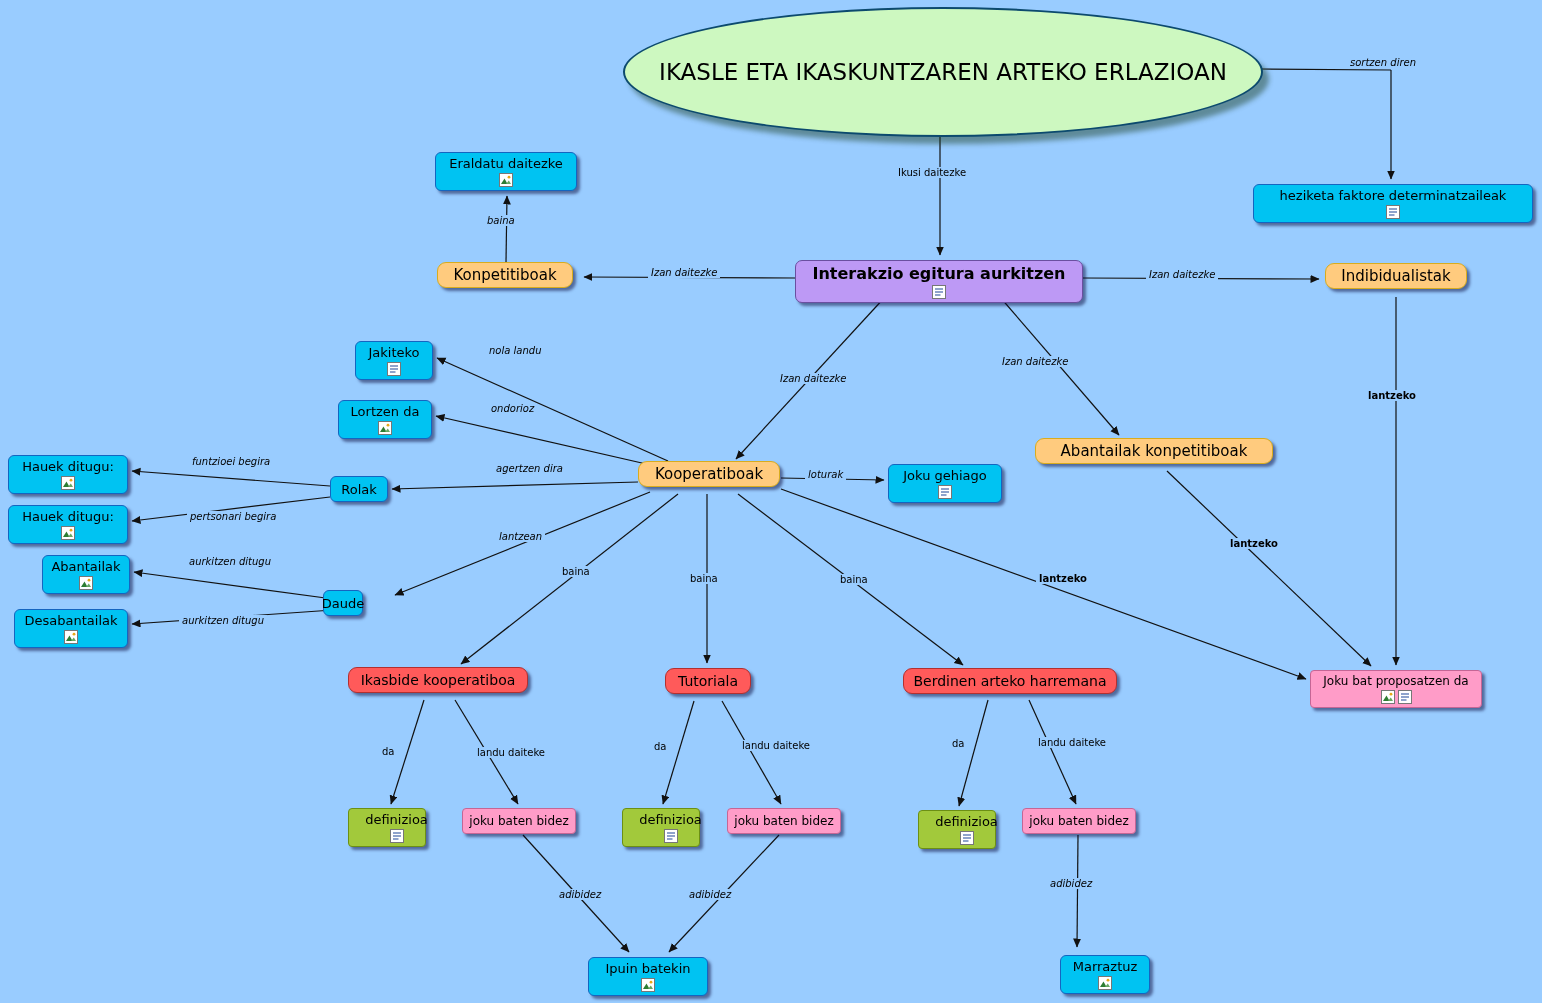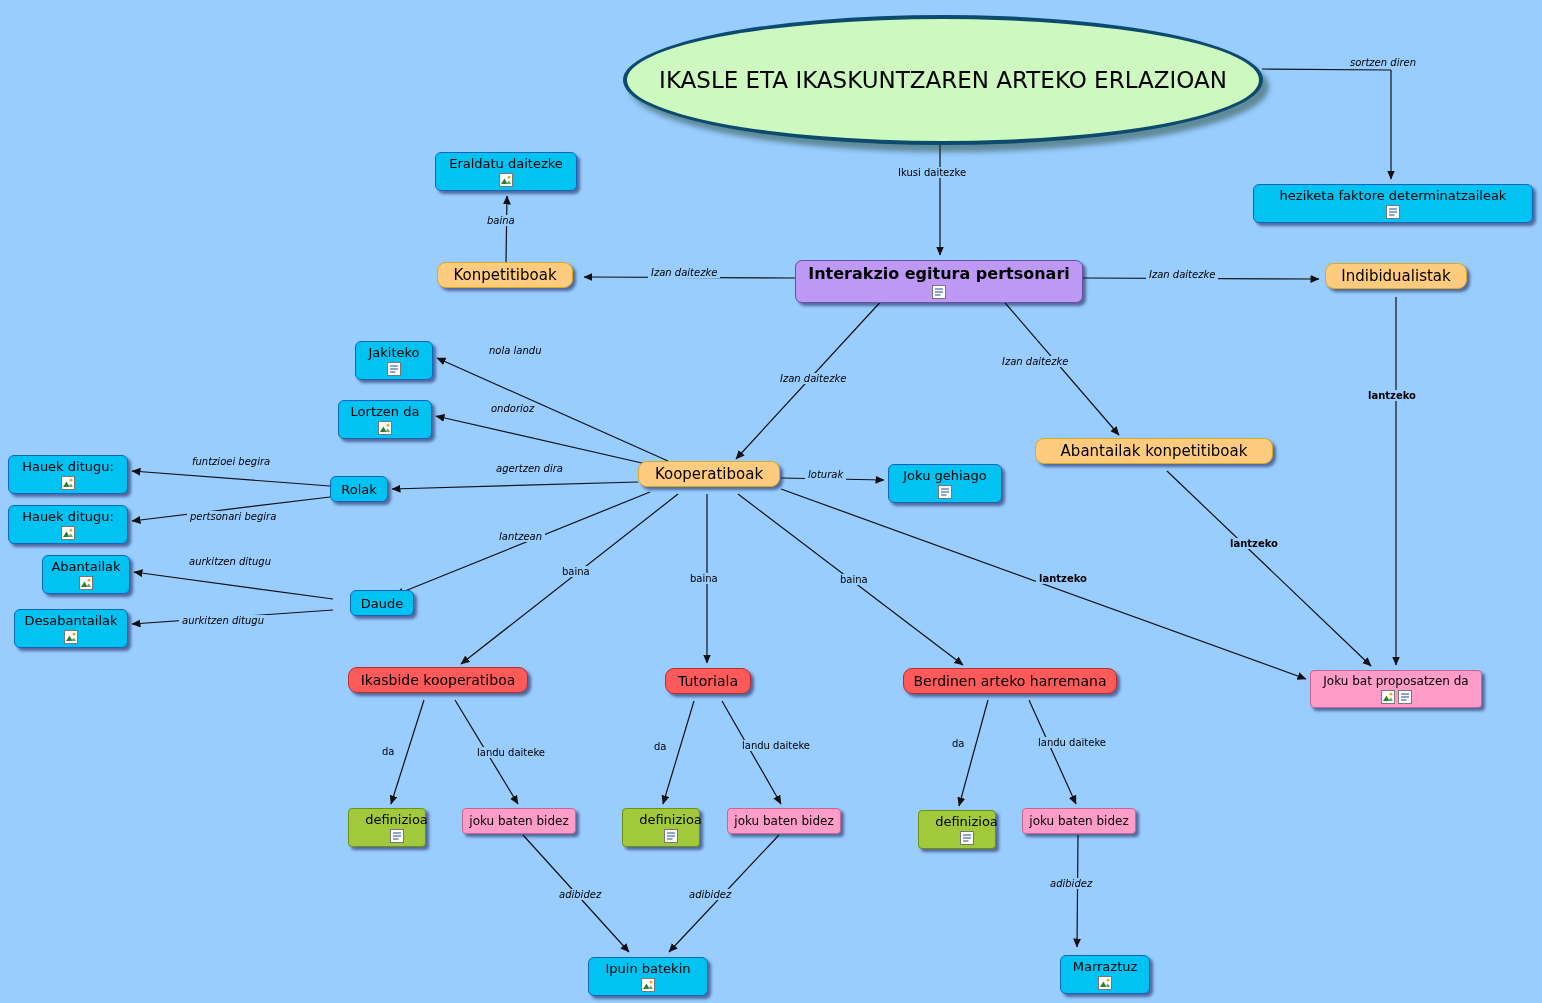--- a/index.html
+++ b/index.html
@@ -7,23 +7,23 @@
     width:1542px;height:1003px;
     background:#99CCFF;
     font-family:"DejaVu Sans","Liberation Sans",sans-serif;
     overflow:hidden;position:relative;
   }
   #canvas{position:absolute;inset:0;width:1542px;height:1003px;}
   #edges{position:absolute;left:0;top:0;z-index:1;pointer-events:none;}
   #edges line{stroke:#111;stroke-width:1.2;}
 
   .ellipse{
-    position:absolute;left:623px;top:15px;width:640px;height:130px;
+    position:absolute;left:623px;top:7px;width:640px;height:130px;
     background:#CDF8C0;
-    border:4px solid #0c4a6e;border-radius:50%;
+    border:2px solid #0c4a6e;border-radius:50%;
     box-shadow:6px 7px 5px rgba(25,60,30,.45);
     display:flex;align-items:center;justify-content:center;
     z-index:3;box-sizing:border-box;
   }
   .ellipse .t{font-size:23px;color:#000;white-space:nowrap;}
 
   .node{
     position:absolute;z-index:3;box-sizing:border-box;
     padding:3px 5px;text-align:center;
     display:flex;flex-direction:column;align-items:center;justify-content:center;
@@ -117,21 +117,21 @@
               <line x1="3" y1="4" x2="11" y2="4" stroke="#4466AA" stroke-width="1.2"></line>
               <line x1="3" y1="7" x2="11" y2="7" stroke="#4466AA" stroke-width="1.2"></line>
               <line x1="3" y1="10" x2="8.5" y2="10" stroke="#4466AA" stroke-width="1.2"></line>
             </svg></span>
         </div>
       </div>
       <div class="node orange" style="left: 437px; top: 262px; width: 136px;">
         <span class="nlabel">Konpetitiboak</span>
       </div>
       <div class="node purple" style="left: 795px; top: 260px; width: 288px;">
-        <span class="nlabel">Interakzio egitura pertsonari</span>
+        <span class="nlabel">Interakzio egitura aurkitzen</span>
         <div class="icons">
           <span class="icon"><svg width="14" height="14" viewBox="0 0 14 14">
               <rect x="0.5" y="0.5" width="13" height="13" fill="#fff" stroke="#777"></rect>
               <line x1="3" y1="4" x2="11" y2="4" stroke="#4466AA" stroke-width="1.2"></line>
               <line x1="3" y1="7" x2="11" y2="7" stroke="#4466AA" stroke-width="1.2"></line>
               <line x1="3" y1="10" x2="8.5" y2="10" stroke="#4466AA" stroke-width="1.2"></line>
             </svg></span>
         </div>
       </div>
       <div class="node orange" style="left: 1325px; top: 263px; width: 142px;">
@@ -199,21 +199,21 @@
         <span class="nlabel">Desabantailak</span>
         <div class="icons">
           <span class="icon"><svg width="14" height="14" viewBox="0 0 14 14">
               <rect x="0.5" y="0.5" width="13" height="13" fill="#fff" stroke="#777"></rect>
               <circle cx="10" cy="4.2" r="1.4" fill="#E6A817"></circle>
               <polygon points="2,11 5.5,5.5 8.5,11" fill="#2E7D32"></polygon>
               <polygon points="7,11 9.8,7.5 12,11" fill="#66A861"></polygon>
             </svg></span>
         </div>
       </div>
-      <div class="node cyan" style="left: 350px; top: 590px; width: 64px;">
+      <div class="node cyan" style="left: 323px; top: 590px; width: 40px;">
         <span class="nlabel">Daude</span>
       </div>
       <div class="node orange" style="left: 638px; top: 461px; width: 142px;">
         <span class="nlabel">Kooperatiboak</span>
       </div>
       <div class="node cyan" style="left: 888px; top: 464px; width: 114px;">
         <span class="nlabel">Joku gehiago</span>
         <div class="icons">
           <span class="icon"><svg width="14" height="14" viewBox="0 0 14 14">
               <rect x="0.5" y="0.5" width="13" height="13" fill="#fff" stroke="#777"></rect>

